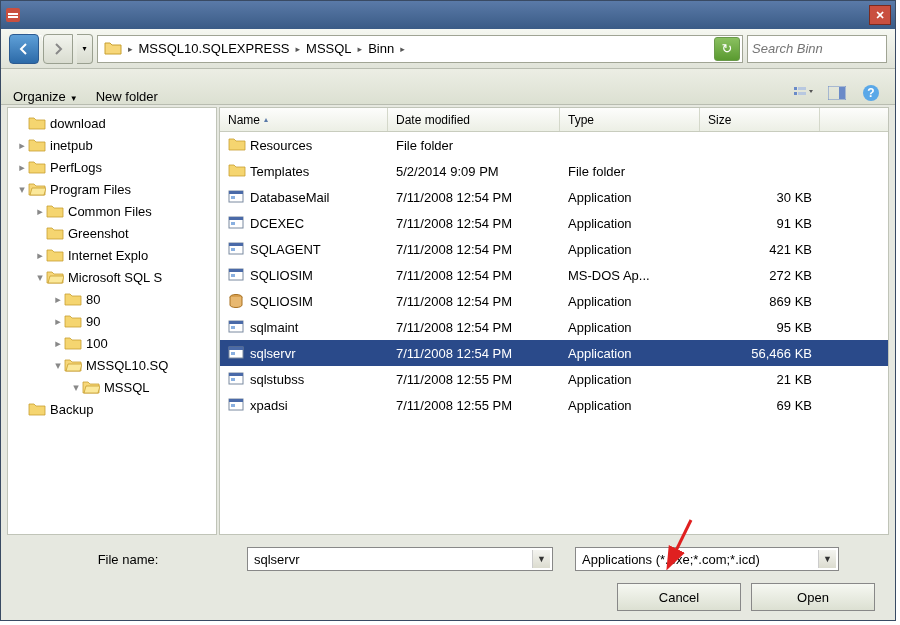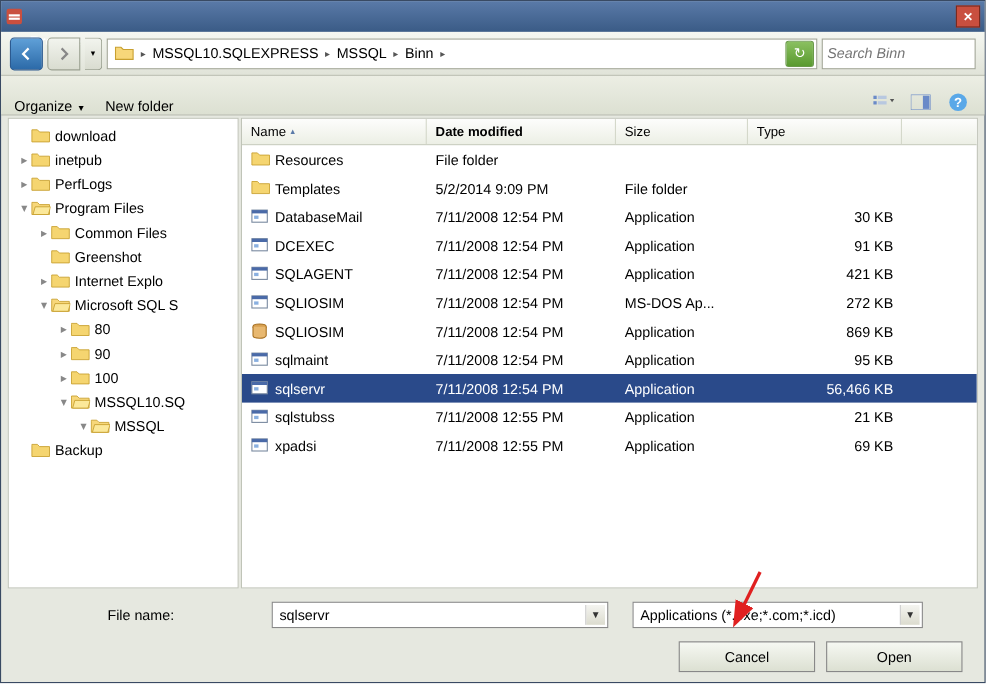--- a/index.html
+++ b/index.html
@@ -26,21 +26,21 @@
   .toolbar .spacer { flex: 1; }
   .toolbar .tb-icon { width: 24px; height: 22px; margin-left: 10px; display: flex; align-items: center; justify-content: center; cursor: pointer; font-size: 15px; color: #4a6a9a; }
   .content { display: flex; height: 432px; }
   .tree { width: 210px; background: #fff; border: 1px solid #c0c4b8; margin: 2px 0 2px 6px; overflow-y: scroll; font-size: 13px; padding-top: 4px; position: relative; }
   .tree-item { display: flex; align-items: center; height: 22px; padding-left: 8px; cursor: pointer; white-space: nowrap; }
   .tree-toggle { width: 12px; font-size: 11px; color: #888; display: inline-block; text-align: center; }
   .folder-icon { width: 18px; height: 14px; display: inline-block; margin-right: 4px; }
   .list { flex: 1; background: #fff; border: 1px solid #c0c4b8; margin: 2px 6px 2px 2px; overflow-y: scroll; font-size: 13px; }
   .list-header { display: flex; height: 24px; background: linear-gradient(#fdfdfc, #ecefe5); border-bottom: 1px solid #c8ccbe; position: sticky; top: 0; }
   .lh { border-right: 1px solid #d4d8ca; padding: 4px 8px; font-size: 12px; display: flex; align-items: center; }
-  .lh-name { width: 168px; } .lh-date { width: 172px; font-weight: bold; } .lh-type { width: 140px; } .lh-size { width: 120px; }
+  .lh-name { width: 168px; } .lh-date { width: 172px; } .lh-type { width: 140px; } .lh-size { width: 120px; }
   .sort-ind { font-size: 8px; margin-left: 4px; color: #5a7aa8; }
   .list-row { display: flex; height: 26px; align-items: center; cursor: pointer; }
   .list-row.selected { background: #2a4a8a; color: #fff; }
   .lc { padding: 0 8px; overflow: hidden; text-overflow: ellipsis; white-space: nowrap; }
   .lc-name { width: 168px; display: flex; align-items: center; } .lc-date { width: 172px; } .lc-type { width: 140px; } .lc-size { width: 120px; text-align: right; }
   .row-icon { width: 16px; height: 16px; display: inline-block; margin-right: 6px; flex-shrink: 0; }
   .bottom { padding: 10px 14px 14px; }
   .filename-row { display: flex; align-items: center; gap: 6px; margin-bottom: 12px; }
   .filename-row label { font-size: 13px; text-align: center; width: 226px; }
   .combo { background: #fff; border: 1px solid #888; height: 24px; display: flex; align-items: center; padding: 0 2px 0 6px; font-size: 13px; }
@@ -265,22 +265,22 @@
           <span>Backup</span>
         </div>
       </div>
     <div class="list">
       <div class="list-header">
         <div class="lh lh-name">
             <span>Name</span>
             <span class="sort-ind">▴</span>
           </div>
         <div class="lh lh-date">Date modified</div>
+        <div class="lh lh-type">Type</div>
         <div class="lh lh-size">Size</div>
-        <div class="lh lh-type">Type</div>
       </div>
       <div id="rows">
           <div class="list-row">
             <div class="lc lc-name">
               <span class="row-icon">
                 <svg viewBox="0 0 18 14" width="18" height="14">
                   <path d="M1 3 L1 13 L17 13 L17 4 L8 4 L6 2 L1 2 Z" fill="#f5d570" stroke="#c8a030" stroke-width="0.8"></path>
                 </svg>
               </span>
               <span>Resources</span>

